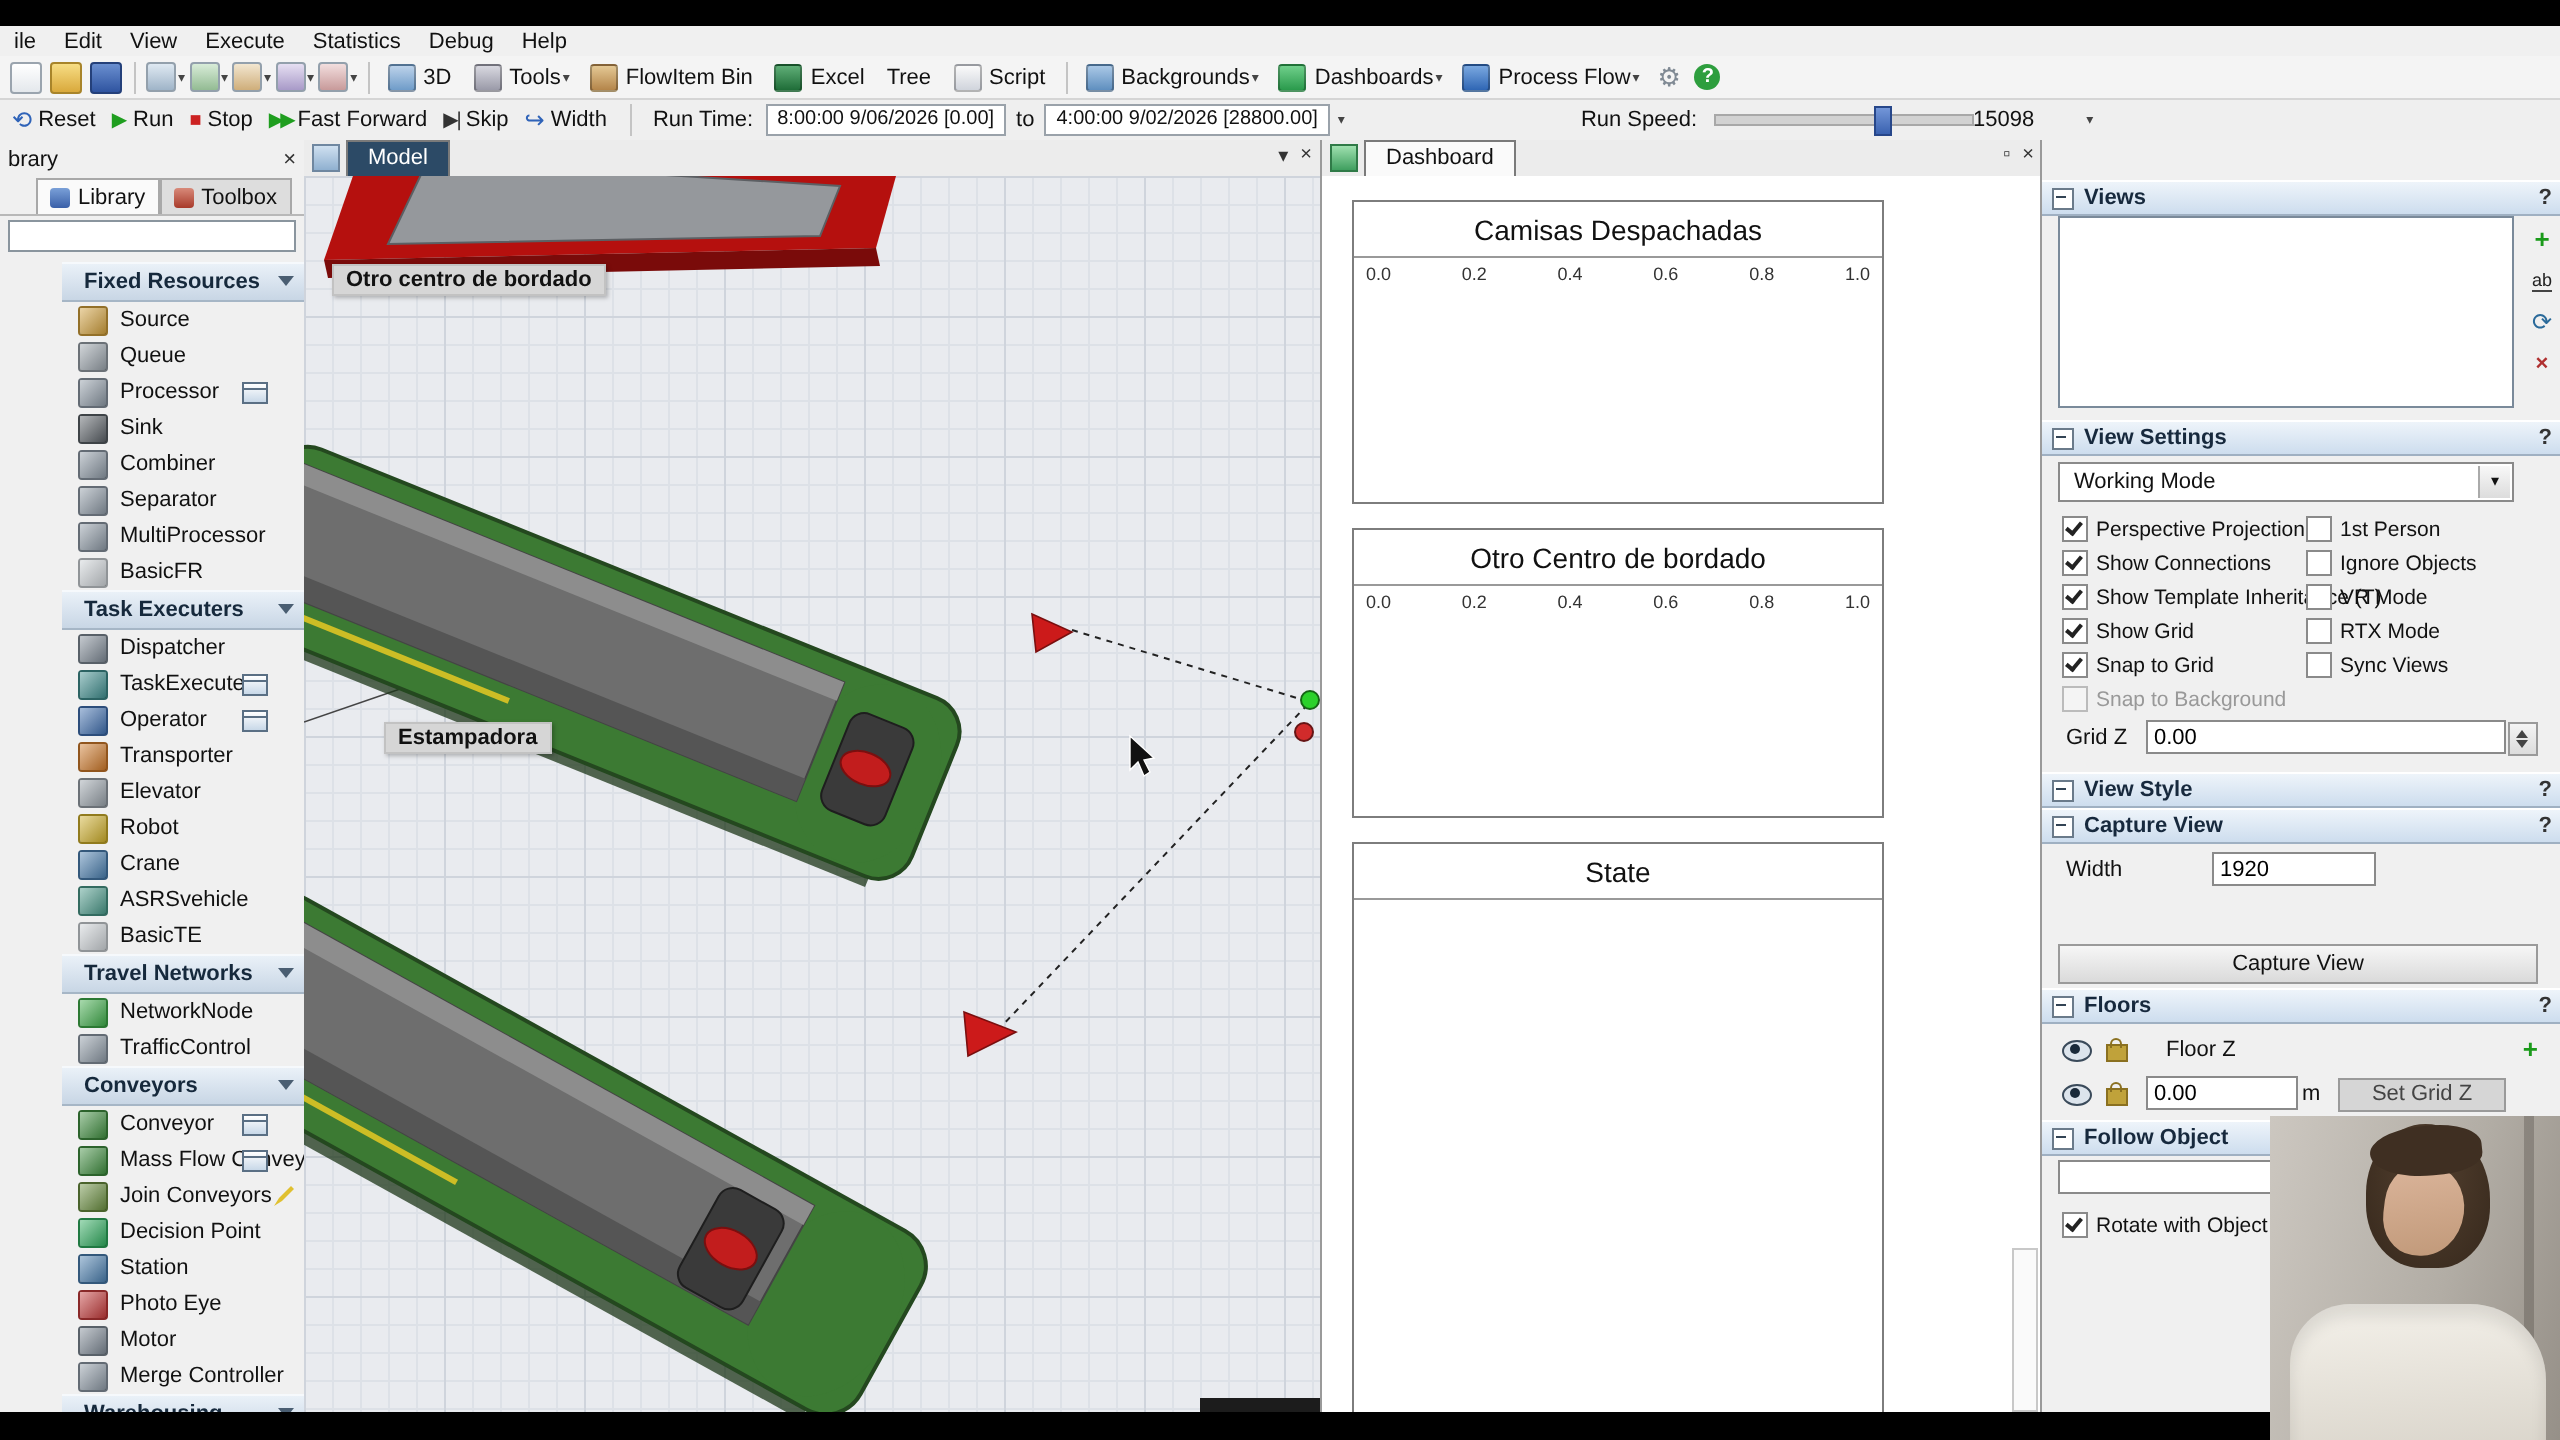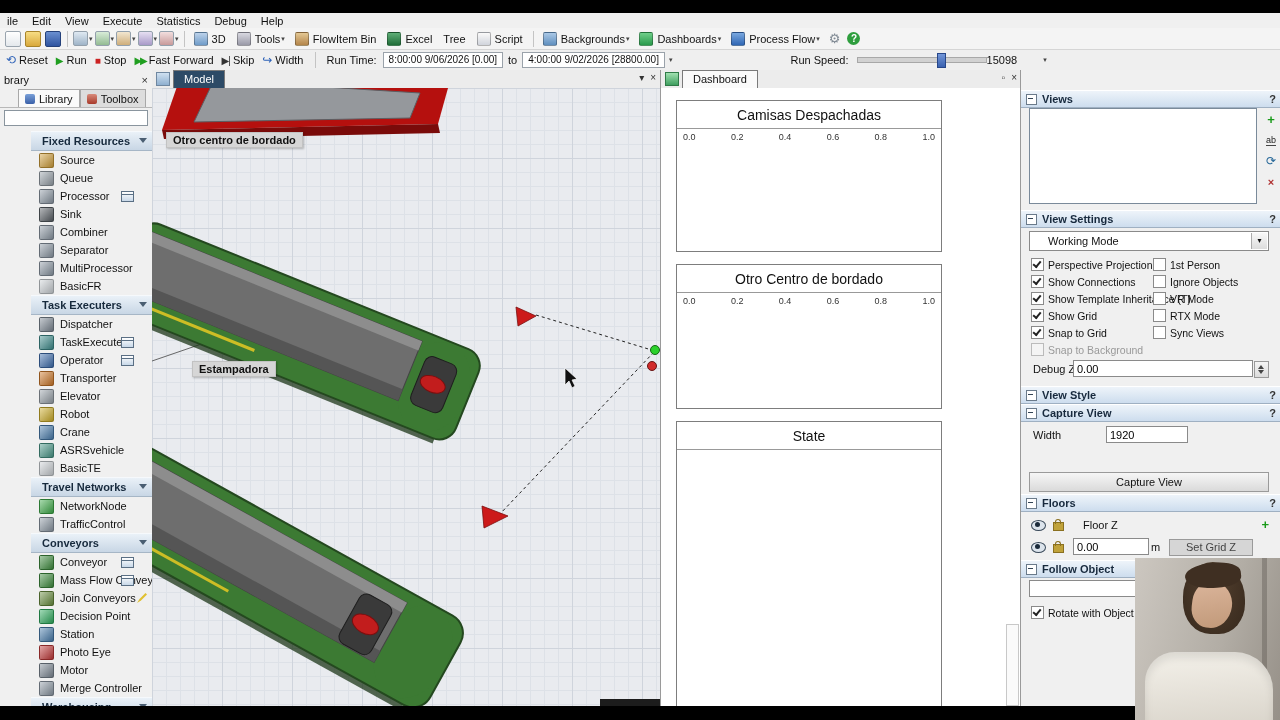--- a/index.html
+++ b/index.html
@@ -133,22 +133,22 @@
   .collapse-box{width:9px;height:9px;border:1px solid #6a7a8a;background:#fff;margin-right:5px;position:relative;flex:none;}
   .collapse-box::after{content:"";position:absolute;left:1px;top:3px;width:5px;height:1px;background:#345;}
   .qmark{margin-left:auto;font-weight:bold;color:#333;}
   .views-box{position:absolute;left:8px;top:38px;width:226px;height:94px;background:#fff;border:1px solid #7a8a9a;}
   .views-icons{position:absolute;right:1px;top:42px;width:18px;display:flex;flex-direction:column;gap:8px;align-items:center;}
   .vi{cursor:default;}
   .vi.add{color:#1a9a1a;font-weight:bold;font-size:13px;}
   .vi.ren{font-size:9px;border-bottom:1px solid #444;color:#222;}
   .vi.ref{color:#2a6a9a;font-size:12px;}
   .vi.del{color:#b03030;font-weight:bold;}
-  .wm{position:absolute;left:8px;right:12px;top:161px;height:18px;background:#fff;border:1px solid #8a8a8a;
-      line-height:18px;padding-left:18px;}
+  .wm{position:absolute;left:8px;right:24px;top:161px;height:18px;background:#fff;border:1px solid #8a8a8a;
+      line-height:18px;padding-left:7px;}
   .wm-caret{position:absolute;right:1px;top:1px;width:15px;height:16px;background:linear-gradient(#f8f8f8,#dcdcdc);
       border-left:1px solid #aaa;text-align:center;font-size:8px;line-height:16px;}
   .cbs{position:absolute;left:10px;top:186px;right:2px;display:flex;}
   .cb-col{display:flex;flex-direction:column;}
   .cb-col.left{width:122px;flex:none;}
   .cbrow{display:flex;align-items:center;height:17px;white-space:nowrap;font-size:10.5px;}
   .cb{width:11px;height:11px;background:#fff;border:1px solid #8a8a8a;margin-right:4px;position:relative;flex:none;}
   .cbrow.checked .cb::after{content:"";position:absolute;left:1px;top:2px;width:6px;height:3px;
         border-left:2px solid #222;border-bottom:2px solid #222;transform:rotate(-50deg);}
   .cbrow.disabled{color:#999;}
@@ -717,21 +717,21 @@
             <span>RTX Mode</span>
           </label>
 
           <label class="cbrow unchecked">
             <span class="cb"></span>
             <span>Sync Views</span>
           </label>
         </div>
     </div>
     <div class="prow" style="top:290px">
-      <span class="plabel">Debug Z</span>
+      <span class="plabel">Grid Z</span>
       <input class="pinput" style="left: 52px; right: 28px;" value="0.00">
       <span class="spin" style="right:12px;top:1px;height:15px"></span>
     </div>
 
     <div class="sec-h" style="top:316px">
       <span class="collapse-box"></span>
       <span>View Style</span>
       <span class="qmark">?</span>
     </div>
     <div class="sec-h" style="top:334px">

